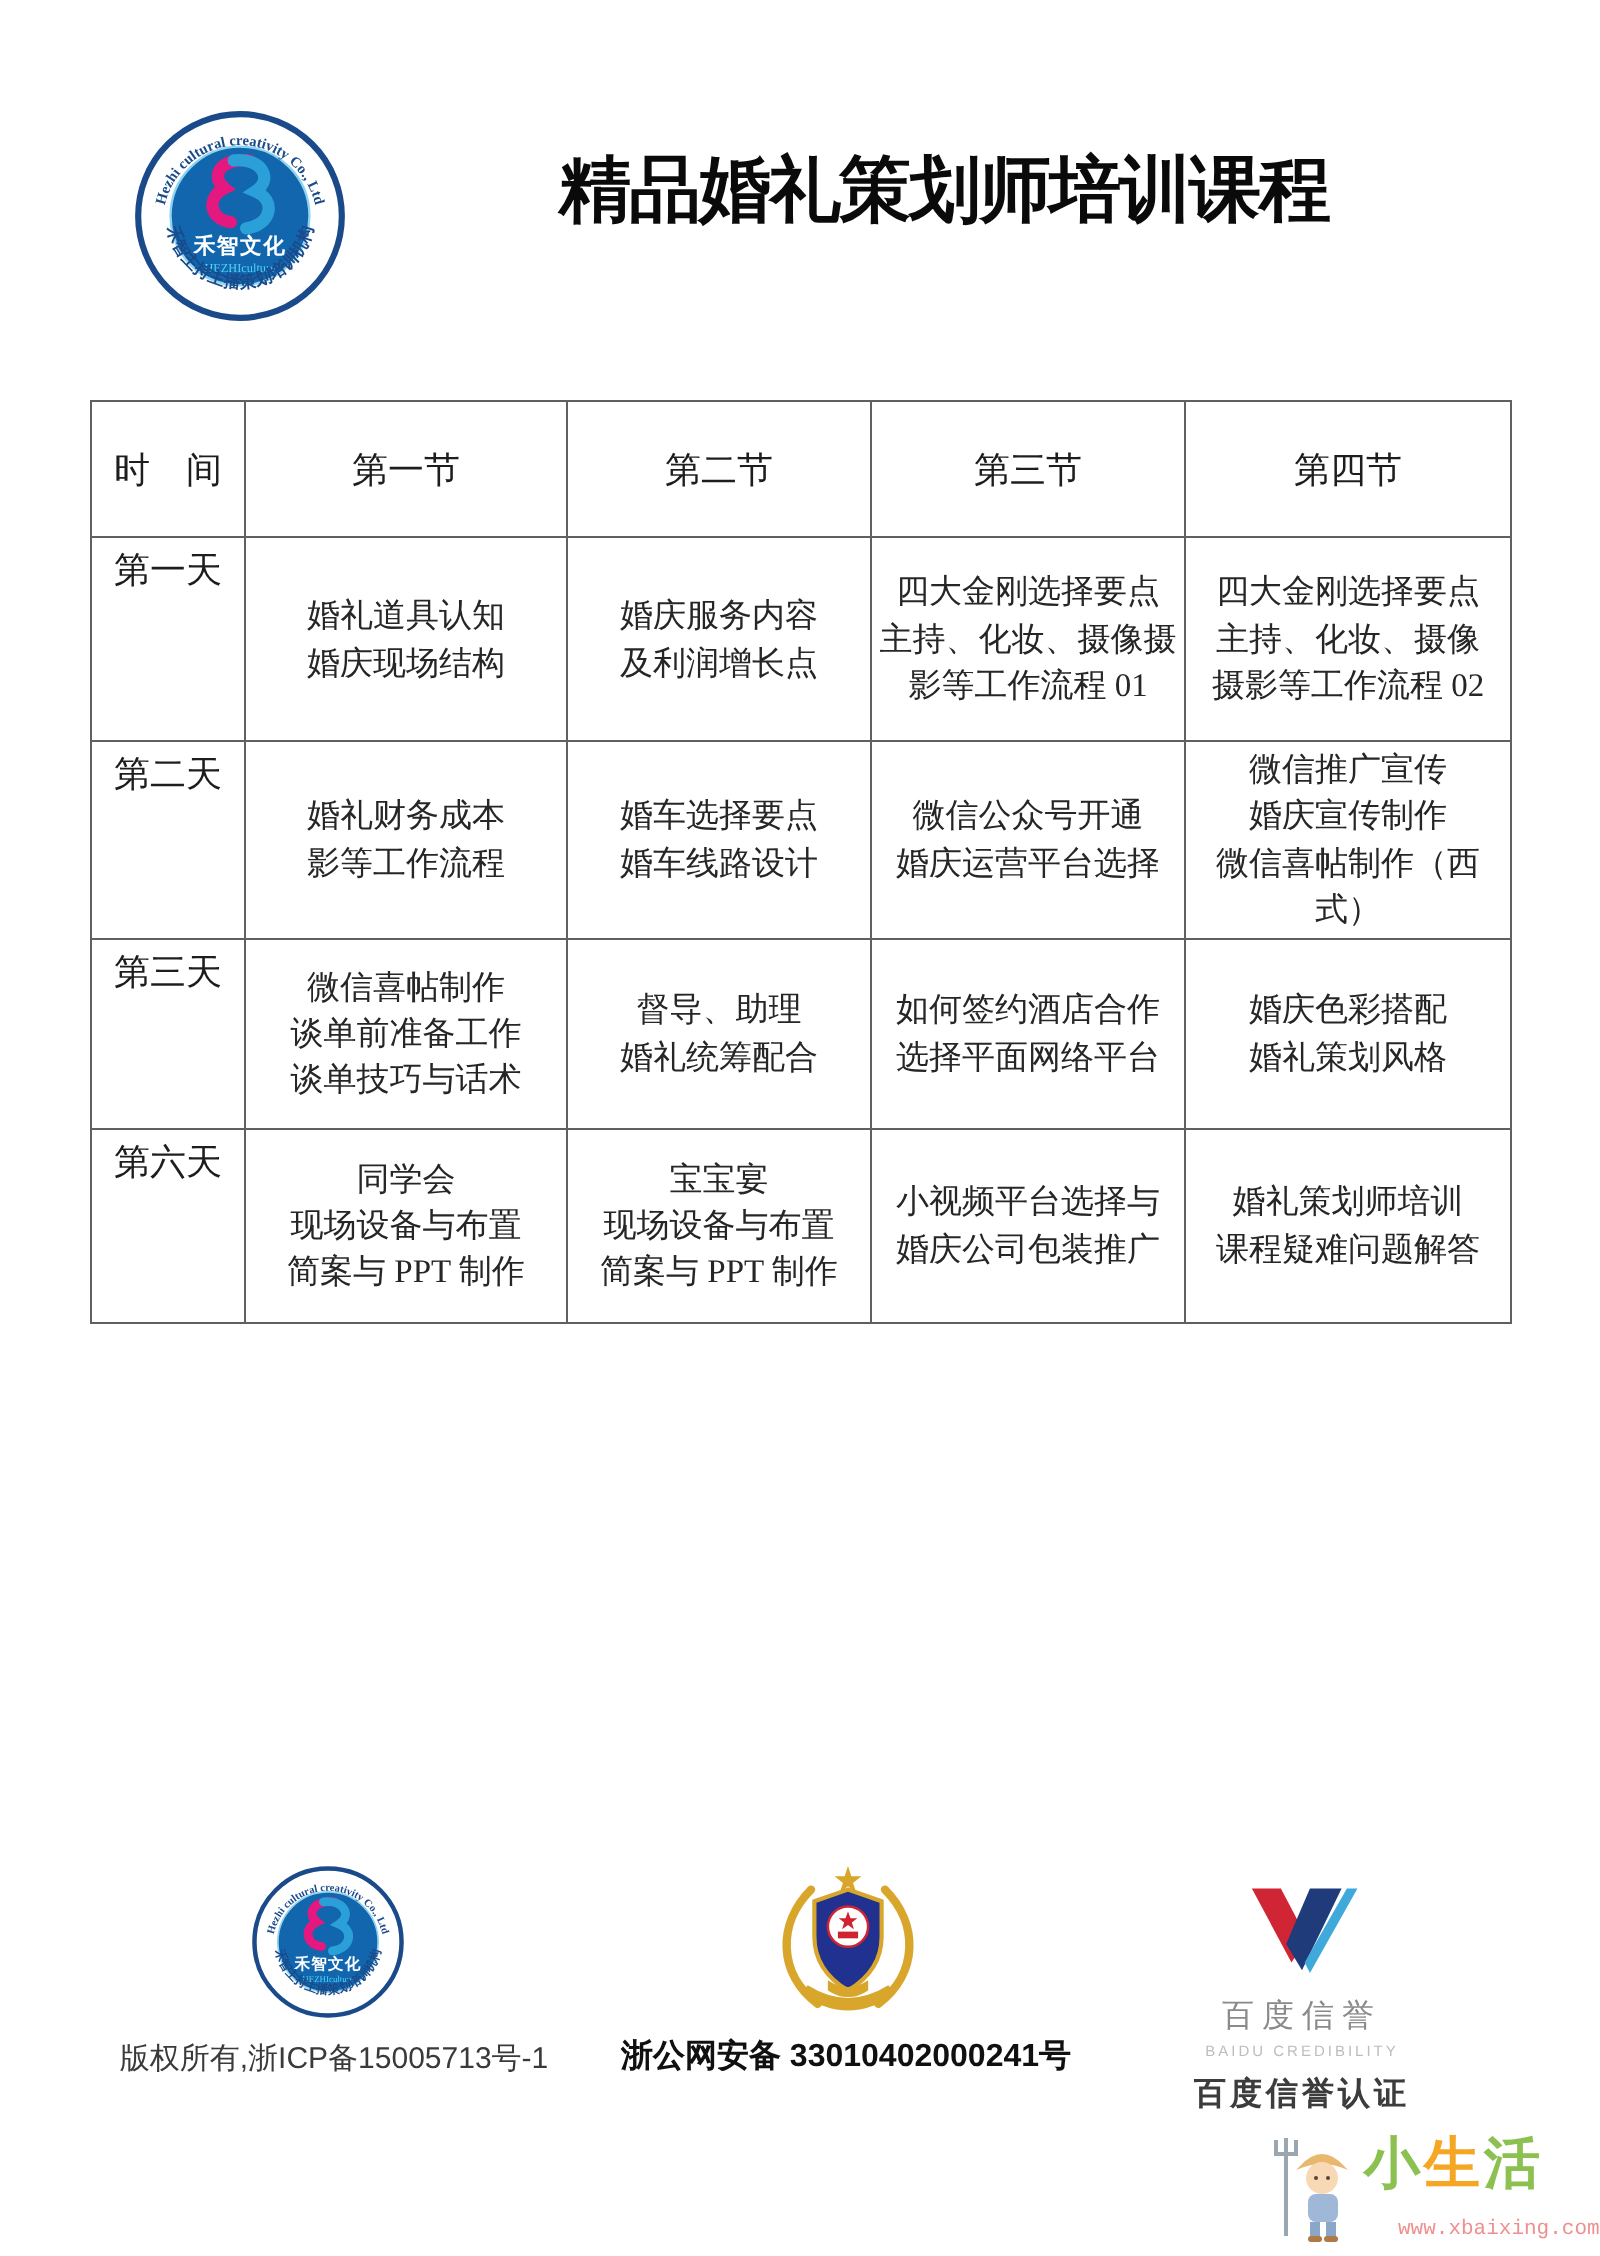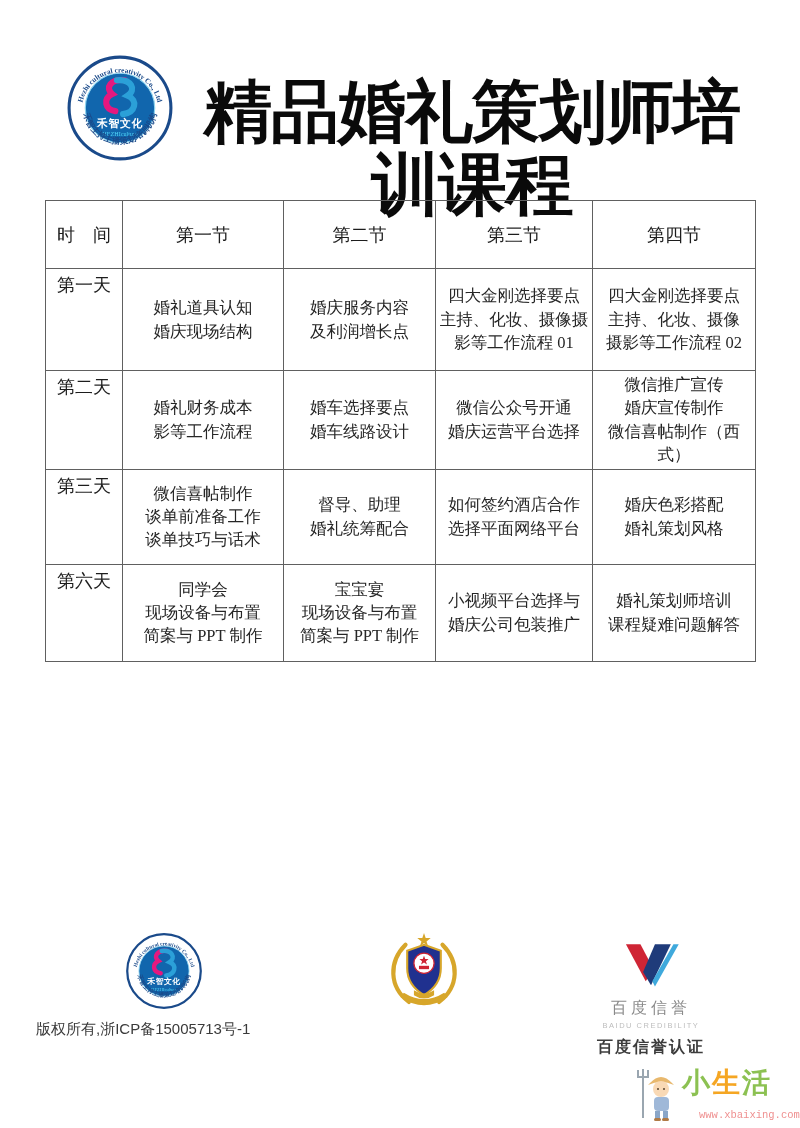--- a/index.html
+++ b/index.html
@@ -2,35 +2,35 @@
 <html><head>
 <meta charset="utf-8">
 <style>
   html,body{margin:0;padding:0;background:#ffffff;}
   .page{position:relative;width:800px;height:1128px;background:#ffffff;overflow:hidden;
         font-family:"Liberation Serif","DejaVu Serif",serif;color:#222;}
 
   
   .hezhi-logo-top{position:absolute;left:66px;top:54px;width:108px;height:108px;}
   .page-title{position:absolute;left:192px;top:76px;width:560px;text-align:center;
-              font-size:68px;font-weight:bold;letter-spacing:-1px;line-height:1.08;color:#0a0a0a;}
+              font-size:36px;font-weight:bold;letter-spacing:-1px;line-height:1.08;color:#0a0a0a;}
 
   
   .course-table{position:absolute;left:45px;top:200px;border-collapse:collapse;table-layout:fixed;width:710px;}
   .course-table td,.course-table th{border:1px solid #606060;text-align:center;padding:2px;}
   .course-table th{font-weight:normal;font-size:18px;vertical-align:middle;color:#1d1d1d;}
   .course-table td.cell{font-size:16.5px;line-height:1.42;white-space:pre-line;vertical-align:middle;color:#262626;}
   .course-table td.day{font-size:18px;vertical-align:top;padding-top:4px;color:#1d1d1d;}
   tr.hrow{height:68px;}
   tr.r1{height:102px;} tr.r2{height:93px;} tr.r3{height:95px;}
   tr.r4{height:92px;} tr.r5{height:96px;} tr.r6{height:97px;}
 
   
   .hezhi-logo-bottom{position:absolute;left:125px;top:932px;width:78px;height:78px;}
-  .copyright{position:absolute;left:36px;top:1020px;width:262px;
+  .copyright{position:absolute;left:36px;top:1020px;width:262px;text-align:center;
              font-family:"Liberation Sans","DejaVu Sans",sans-serif;font-size:15px;color:#3a3a3a;}
   .police-badge{position:absolute;left:382px;top:928px;width:84px;height:84px;}
   .police-text{position:absolute;left:298px;top:1018px;width:250px;text-align:center;
                font-family:"Liberation Sans","DejaVu Sans",sans-serif;font-weight:bold;font-size:16px;color:#101010;}
   .baidu-block{position:absolute;left:583px;top:940px;width:136px;text-align:center;
                font-family:"Liberation Sans","DejaVu Sans",sans-serif;}
   .baidu-v{width:66px;height:56px;display:block;margin:0 auto;}
   .baidu-cn{font-size:16px;color:#8a8a8a;letter-spacing:4px;margin-top:2px;}
   .baidu-en{font-size:7.5px;color:#bdbdbd;letter-spacing:1.5px;margin-top:2px;}
   .baidu-cert{font-size:16px;font-weight:bold;color:#3c3c3c;letter-spacing:2px;margin-top:7px;}
@@ -164,20 +164,21 @@
     <path d="M28,20 C8,40 8,70 32,88" fill="none" stroke="#d7a62a" stroke-width="5" stroke-linecap="round"></path>
     <path d="M72,20 C92,40 92,70 68,88" fill="none" stroke="#d7a62a" stroke-width="5" stroke-linecap="round"></path>
     <path d="M22,82 Q50,102 78,82 L74,77 Q50,92 26,77 Z" fill="#d7a62a"></path>
     <polygon points="50,6 52,12 58,12 53,16 55,22 50,18 45,22 47,16 42,12 48,12" fill="#d7a62a"></polygon>
     <path d="M50,20 L70,27 L70,48 C70,64 60,74 50,80 C40,74 30,64 30,48 L30,27 Z" fill="#20318f" stroke="#d7a62a" stroke-width="2.5"></path>
     <circle cx="50" cy="42" r="12" fill="#ffffff" stroke="#cf2332" stroke-width="1.5"></circle>
     <polygon points="50,33 51.5,37 55.5,37 52.3,39.6 53.5,43.6 50,41 46.5,43.6 47.7,39.6 44.5,37 48.5,37" fill="#cf2332"></polygon>
     <rect x="44" y="45" width="12" height="4" fill="#cf2332"></rect>
     <path d="M38,74 Q50,82 62,74 L62,80 Q50,88 38,80 Z" fill="#d7a62a"></path>
   </svg>
+  <div class="police-text">浙公网安备 33010402000241号</div>
 
   <div class="baidu-block">
     <svg class="baidu-v" viewBox="0 0 100 84">
       <polygon points="12,6 34,6 54,44 42,62" fill="#cf2535"></polygon>
       <polygon points="56,6 80,6 50,68 38,48" fill="#1f3b7a"></polygon>
       <polygon points="84,6 92,6 56,70 52,62" fill="#3fa9dc"></polygon>
     </svg>
     <div class="baidu-cn">百度信誉</div>
     <div class="baidu-en">BAIDU CREDIBILITY</div>
     <div class="baidu-cert">百度信誉认证</div>

